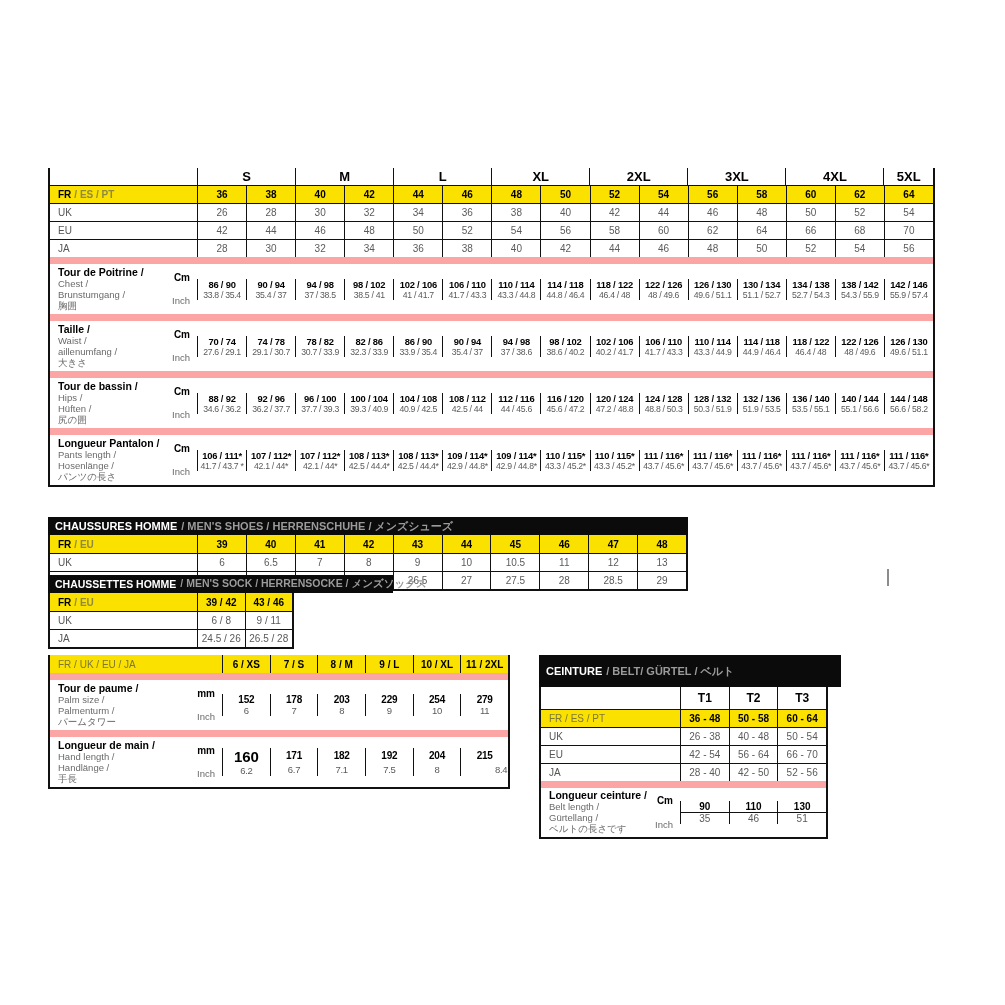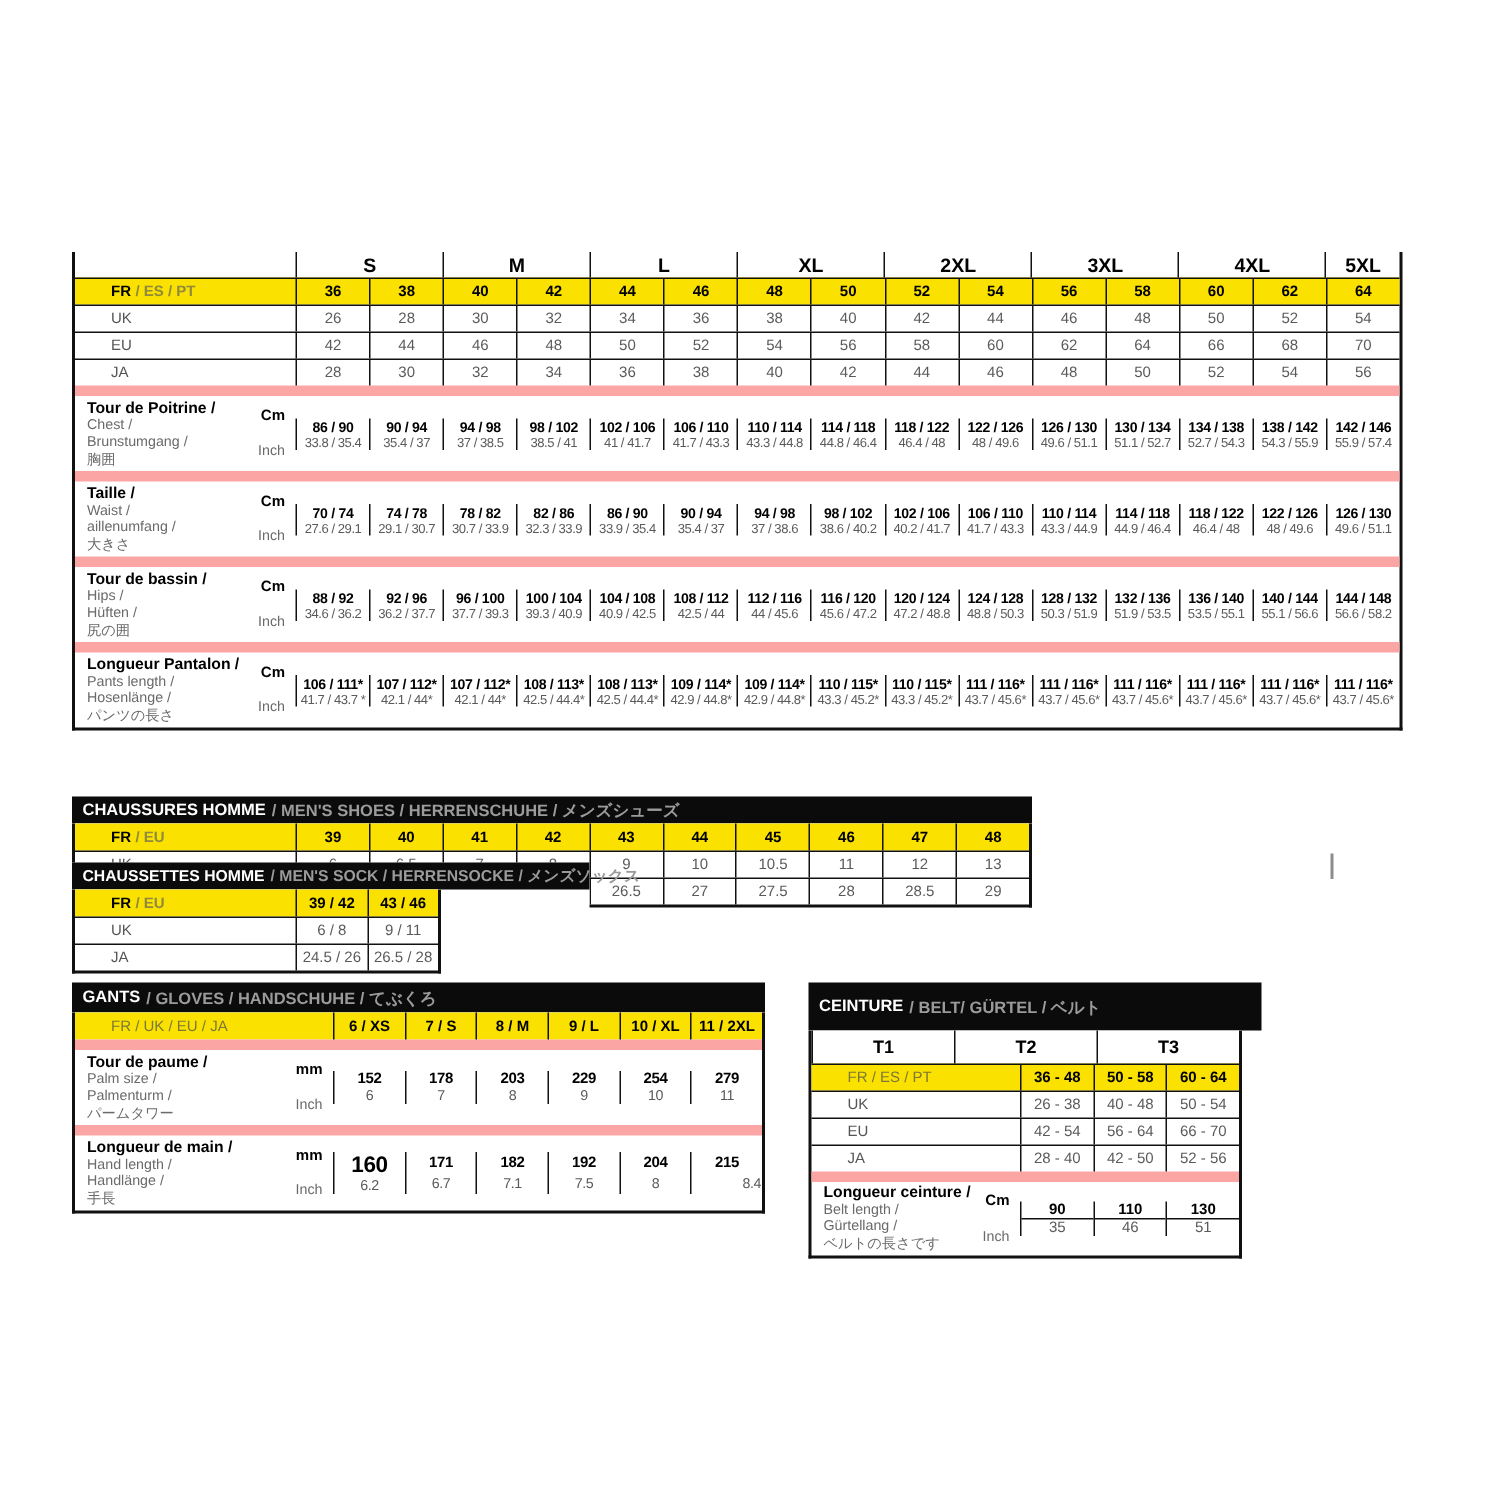--- a/index.html
+++ b/index.html
@@ -8,21 +8,21 @@
          font-family:"Liberation Sans", sans-serif; color:#000; }
   .tbl { position:absolute; background:#fff; }
   .bar { background:#0b0b0b; color:#fff; display:flex; align-items:center;
          padding:0 7px; font-size:11px; white-space:nowrap; }
   .bar .bmain { font-weight:700; }
   .bar .brest { color:#9b9b9b; font-weight:700; margin-left:4px; }
   .bodytbl { border:2px solid #111; border-top:none; background:#fff; }
   .row { display:flex; border-top:1px solid #111; }
   .bodytbl > .row:first-child { border-top:none; }
   .row.block { border-top:7px solid #fca5a5;align-items:center; }
-  .lbl { width:var(--lblw,147px); padding-left:24px; display:flex;
+  .lbl { width:var(--lblw,147px); padding-left:8px; display:flex;
          align-items:center; font-size:10px; color:#555; flex:none; }
   .cells { flex:1; display:flex; align-items:stretch; }
   .cell { flex:1; border-left:1px solid #111; display:flex; align-items:center;
           justify-content:center; font-size:10px; color:#5a5a5a; white-space:nowrap; }
   .cell.bold { color:#000; font-weight:700; }
   .cell.tb { color:#000; font-weight:700; font-size:12px; }
   .gcell { flex:2; border-left:1px solid #111; display:flex; align-items:center;
            justify-content:center; font-weight:700; font-size:13px; }
   .gcell[data-span="1"] { flex:1; }
   .yellow { background:#FAE100; }
@@ -462,21 +462,21 @@
             <div class="cell2">
             <span class="cv">111 / 116*</span>
             <span class="iv">43.7 / 45.6*</span>
           </div>
           </div>
       </div>
       </div>
   </div>
 </section>
 
-<section class="tbl" id="shoes" style="left:48px; top:531px; width:640px;">
+<section class="tbl" id="shoes" style="left:48px; top:517px; width:640px;">
   <div class="bar" style="height:18px;">
     <span class="bmain">CHAUSSURES HOMME</span>
     <span class="brest">/ MEN'S SHOES / HERRENSCHUHE / メンズシューズ</span>
   </div>
   <div class="bodytbl">
     <div class="row yellow" style="height:18px;">
       <div class="lbl">
         <span class="b">FR</span>
         <span class="gy">/ EU</span>
       </div>
@@ -559,24 +559,20 @@
       <div class="cells">
 
       <div class="cell">24.5 / 26</div>
           <div class="cell">26.5 / 28</div>
         </div>
     </div>
   </div>
 </section>
 
 <section class="tbl" id="gloves" style="left:48px; top:655px; width:462px;">
-  <div class="bar" style="height:20px;">
-    <span class="bmain">GANTS</span>
-    <span class="brest">/ GLOVES / HANDSCHUHE / てぶくろ</span>
-  </div>
   <div class="bodytbl">
     <div class="row yellow" style="height:18px;">
       <div class="lbl gyl">FR /  UK / EU / JA</div>
       <div class="cells">
 
       <div class="cell bold">6 / XS</div>
           <div class="cell bold">7 / S</div>
           <div class="cell bold">8 / M</div>
           <div class="cell bold">9 / L</div>
           <div class="cell bold">10 / XL</div>
@@ -670,21 +666,21 @@
       </div>
   </div>
 </section>
 
 <section class="tbl" id="belt" style="left:539px; top:655px; width:302px;">
   <div class="bar" style="height:32px; width:302px;">
     <span class="bmain">CEINTURE</span>
     <span class="brest">/ BELT/ GÜRTEL / ベルト</span>
   </div>
   <div class="bodytbl" style="width:289px;">
-    <div class="row" style="height:22px;flex-direction:column;">
+    <div class="row" style="height:22px;">
       <div class="lbl"></div>
       <div class="cells">
 
       <div class="cell tb">T1</div>
           <div class="cell tb">T2</div>
           <div class="cell tb">T3</div>
         </div>
     </div>
     <div class="row yellow" style="height:18px;">
       <div class="lbl gyl">FR / ES / PT</div>

